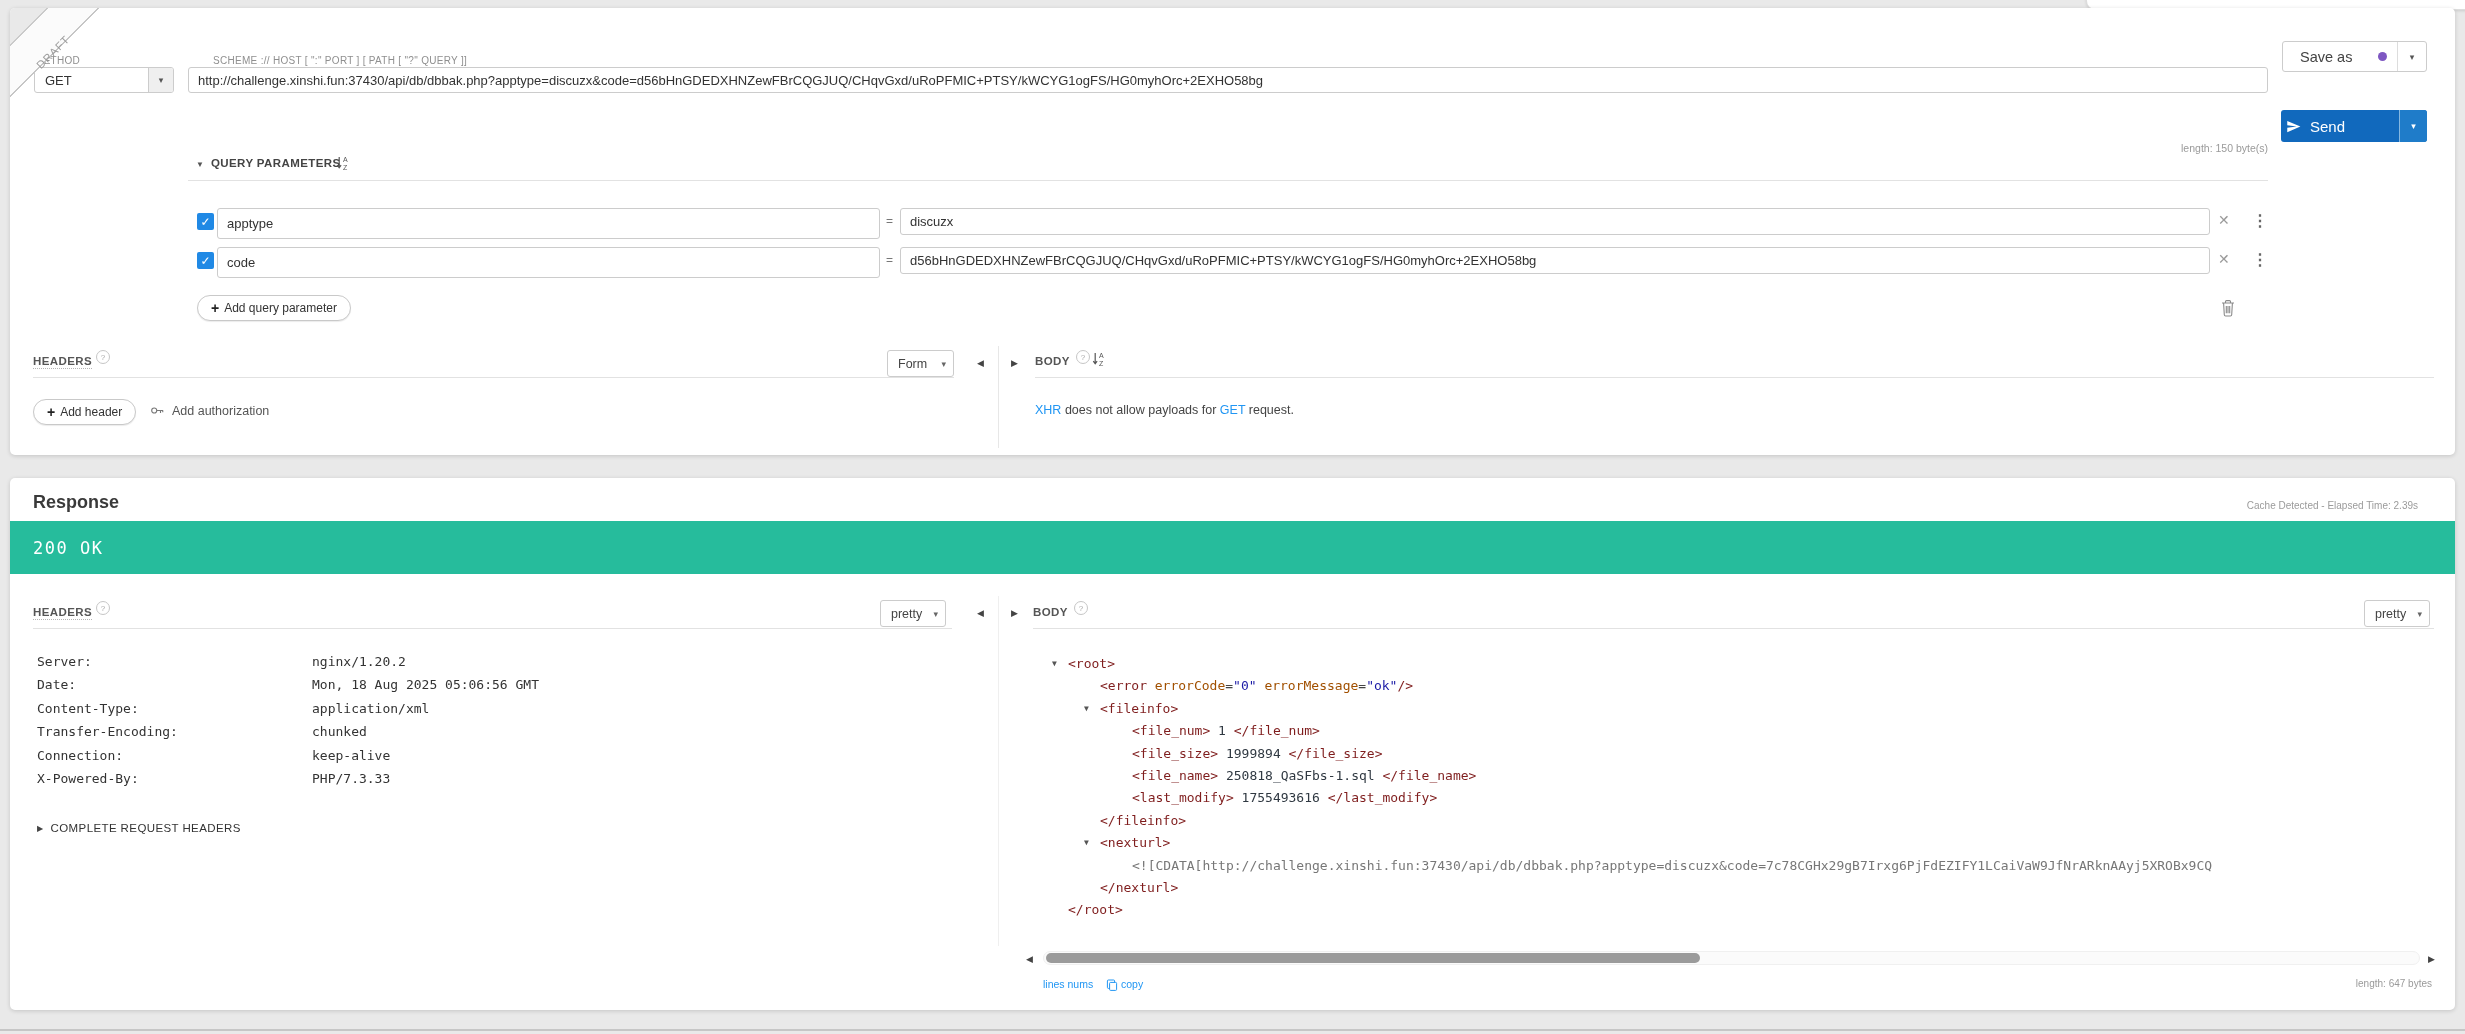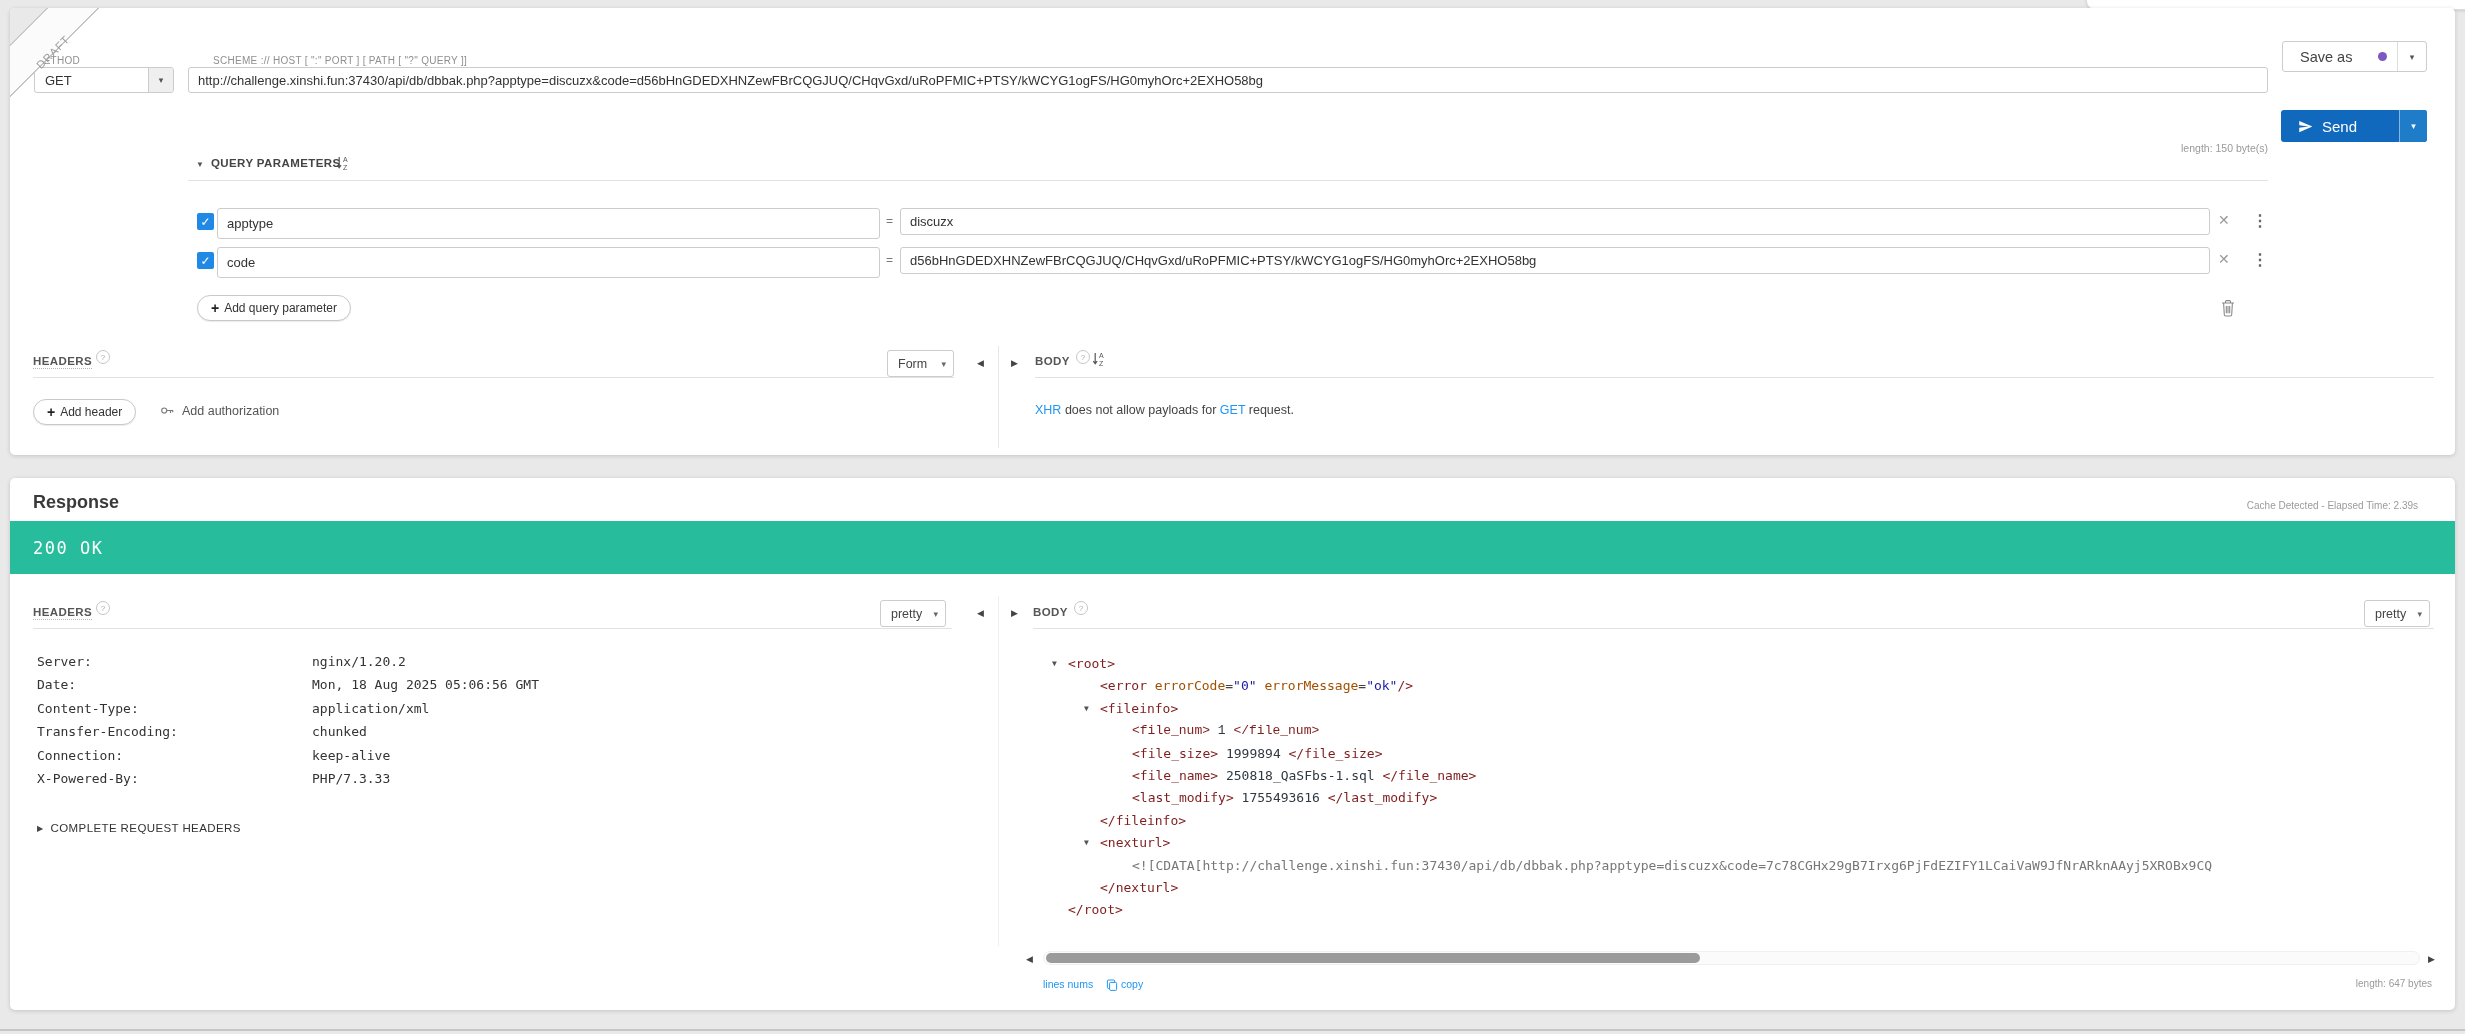--- a/index.html
+++ b/index.html
@@ -47,21 +47,21 @@
 
   
   .saveas{position:absolute;left:2282px;top:41px;width:145px;height:31px;border:1px solid #ccc;border-radius:3px;
           background:#fff;display:flex;align-items:stretch;box-sizing:border-box;}
   .saveas .txt{flex:1;display:flex;align-items:center;padding-left:17px;font-size:14.5px;color:#444;}
   .saveas .dot{width:9px;height:9px;border-radius:50%;align-self:center;margin-right:10px;}
   .saveas .sc{width:28px;border-left:1px solid #ddd;display:flex;align-items:center;justify-content:center;
               font-size:9px;color:#555;}
   .sendbtn{position:absolute;left:2281px;top:110px;width:146px;height:32px;border-radius:3px;display:flex;
            align-items:stretch;overflow:hidden;}
-  .sendbtn .main{flex:1;display:flex;align-items:center;padding-left:17px;color:#fff;font-size:15px;gap:9px;}
+  .sendbtn .main{flex:1;display:flex;align-items:center;padding-left:5px;color:#fff;font-size:15px;gap:9px;}
   .sendbtn .sc{width:27px;display:flex;align-items:center;justify-content:center;font-size:9px;color:#fff;
                border-left:1px solid rgba(255,255,255,.45);}
 
   
   #qp-rows{position:absolute;left:0;top:208px;width:2465px;}
   .qp-row{position:absolute;left:0;width:2465px;height:27px;}
   .qp-check{position:absolute;left:197px;top:5px;width:17px;height:17px;border-radius:2px;color:#fff;font-size:12px;
             display:flex;align-items:center;justify-content:center;cursor:pointer;}
   .qp-name{left:217px;top:0;width:663px;height:31px;}
   .qp-eq{position:absolute;left:886px;top:6px;font-size:12px;color:#777;}
@@ -215,21 +215,21 @@
         <text x="7" y="6.2" font-size="7" fill="#555" font-family="sans-serif">A</text>
         <text x="7" y="13.8" font-size="7" fill="#555" font-family="sans-serif">Z</text>
       </svg>
   </span>
   <div class="rule" style="left:1035px;top:377px;width:1399px;"></div>
 
   <div class="pill" style="left:33px;top:399px;">
     <b>+</b>
     <span>Add header</span>
   </div>
-  <div class="authlink" style="left:160px;top:403px;align-items:flex-end;">
+  <div class="authlink" style="left:150px;top:403px;align-items:flex-end;">
     <span>
       <svg width="15" height="15" viewBox="0 0 16 16">
           <circle cx="4.5" cy="8" r="2.7" fill="none" stroke="#777" stroke-width="1.2"></circle>
           <path d="M7.2 8 H14 M11.2 8 v2.6 M13.6 8 v1.9" stroke="#777" stroke-width="1.2" fill="none"></path>
         </svg>
     </span>
     <span>Add authorization</span>
   </div>
   <div class="msg" id="xhr-msg" style="left:1035px;top:403px;"><span class="msg-link">XHR</span><span class="msg-plain"> does not allow payloads for </span><span class="msg-link">GET</span><span class="msg-plain"> request.</span></div>
 
@@ -271,21 +271,21 @@
 
   <div class="creq">
     <span class="tri">▶</span>
     <span>COMPLETE REQUEST HEADERS</span>
   </div>
 
   <div id="xml-view">
       <div class="xline" style="padding-left: 33px;"><span class="xtri" style="left: 17px;">▼</span><span class="x-tag">&lt;root&gt;</span></div>
       <div class="xline" style="padding-left: 65px;"><span class="x-tag">&lt;error </span><span class="x-attr">errorCode</span><span class="x-pun">=</span><span class="x-val">"0"</span><span class="x-attr"> errorMessage</span><span class="x-pun">=</span><span class="x-val">"ok"</span><span class="x-tag">/&gt;</span></div>
       <div class="xline" style="padding-left: 65px;"><span class="xtri" style="left: 49px;">▼</span><span class="x-tag">&lt;fileinfo&gt;</span></div>
-      <div class="xline" style="padding-left: 97px; font-family: Liberation Mono, monospace;"><span class="x-tag">&lt;file_num&gt;</span><span class="x-txt"> 1 </span><span class="x-tag">&lt;/file_num&gt;</span></div>
+      <div class="xline" style="padding-left: 97px;"><span class="x-tag">&lt;file_num&gt;</span><span class="x-txt"> 1 </span><span class="x-tag">&lt;/file_num&gt;</span></div>
       <div class="xline" style="padding-left: 97px;"><span class="x-tag">&lt;file_size&gt;</span><span class="x-txt"> 1999894 </span><span class="x-tag">&lt;/file_size&gt;</span></div>
       <div class="xline" style="padding-left: 97px;"><span class="x-tag">&lt;file_name&gt;</span><span class="x-txt"> 250818_QaSFbs-1.sql </span><span class="x-tag">&lt;/file_name&gt;</span></div>
       <div class="xline" style="padding-left: 97px;"><span class="x-tag">&lt;last_modify&gt;</span><span class="x-txt"> 1755493616 </span><span class="x-tag">&lt;/last_modify&gt;</span></div>
       <div class="xline" style="padding-left: 65px;"><span class="x-tag">&lt;/fileinfo&gt;</span></div>
       <div class="xline" style="padding-left: 65px;"><span class="xtri" style="left: 49px;">▼</span><span class="x-tag">&lt;nexturl&gt;</span></div>
       <div class="xline" style="padding-left: 97px;"><span class="x-cdt">&lt;![CDATA[http://challenge.xinshi.fun:37430/api/db/dbbak.php?apptype=discuzx&amp;code=7c78CGHx29gB7Irxg6PjFdEZIFY1LCaiVaW9JfNrARknAAyj5XROBx9CQ</span></div>
       <div class="xline" style="padding-left: 65px;"><span class="x-tag">&lt;/nexturl&gt;</span></div>
       <div class="xline" style="padding-left: 33px;"><span class="x-tag">&lt;/root&gt;</span></div>
     </div>
 

